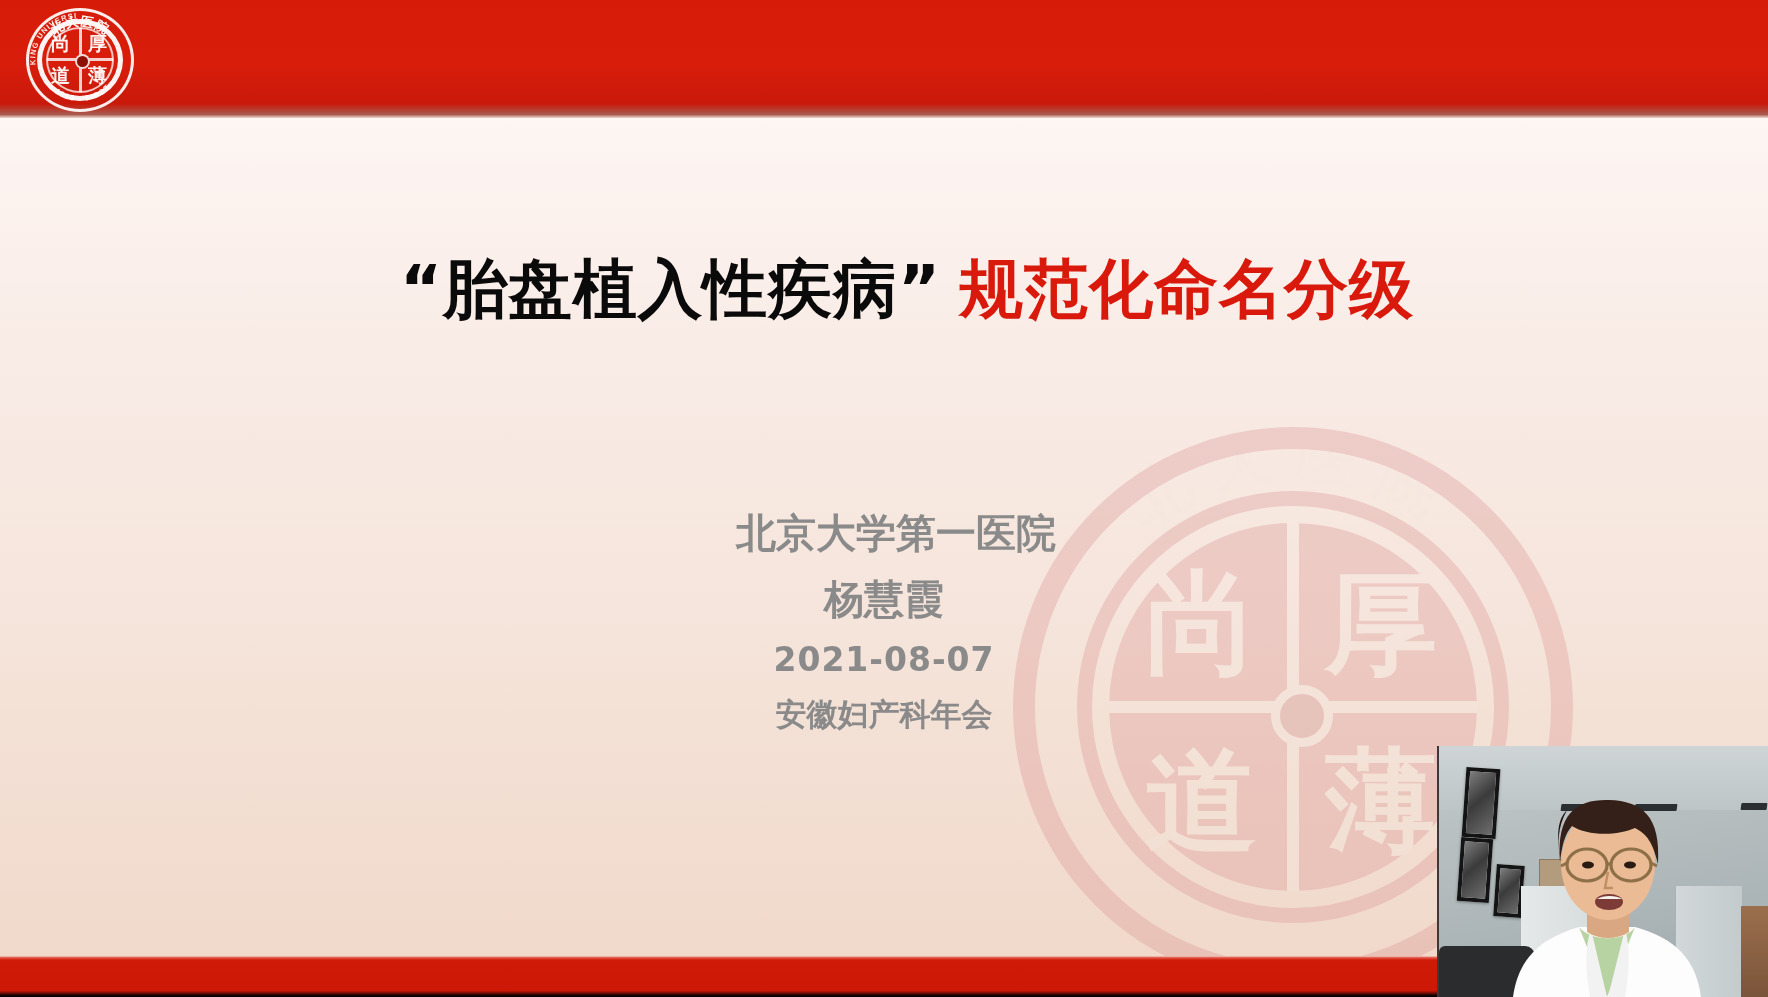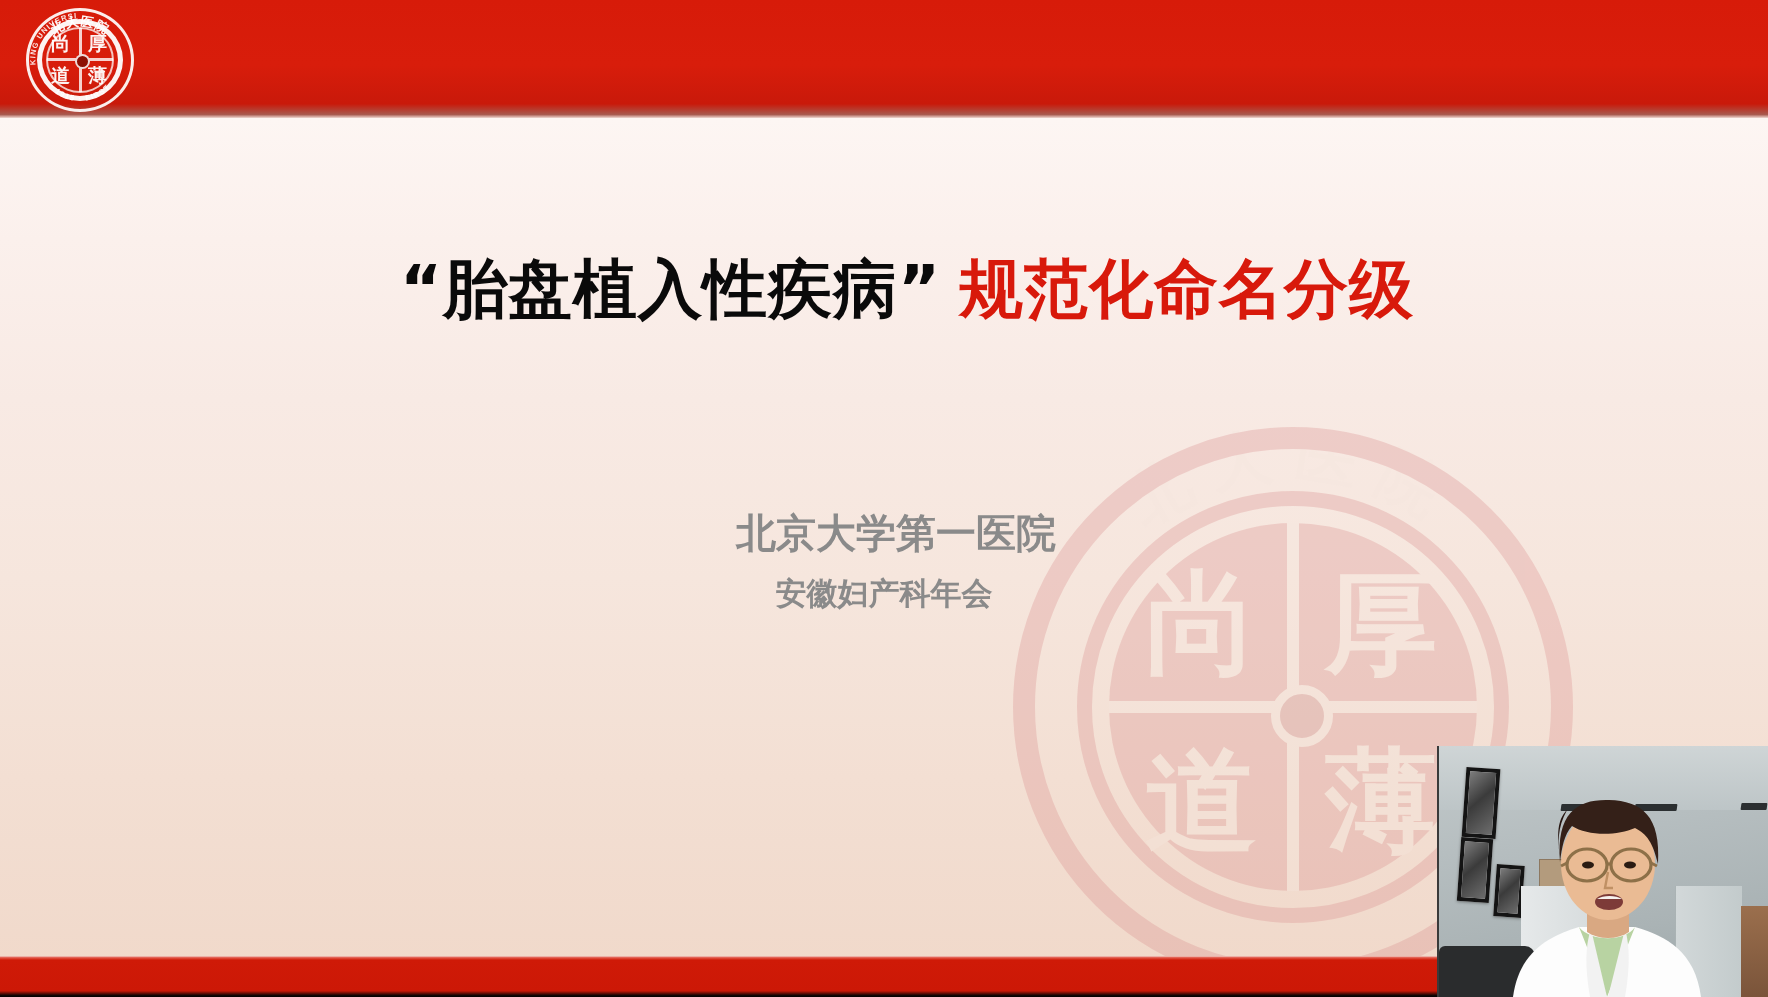--- a/index.html
+++ b/index.html
@@ -346,20 +346,22 @@
   </div>
 
   <div class="title-block">
     <div class="title-line">
       <span class="t-black">“胎盘植入性疾病”</span><span class="gapsp"></span><span class="t-red">规范化命名分级</span>
     </div>
   </div>
 
   <div class="info-block">
     <div class="info-line info-org">北京大学第一医院</div>
+    <div class="info-line info-name">杨慧霞</div>
+    <div class="info-line info-date">2021-08-07</div>
     <div class="info-line info-event">安徽妇产科年会</div>
   </div>
 
   <div class="bottom-bar"></div>
 
   <div class="webcam">
     <div class="wc-wall"></div>
     <div class="wc-ceiling"></div>
     <div class="wc-light wc-light-1"></div>
     <div class="wc-light wc-light-2"></div>

